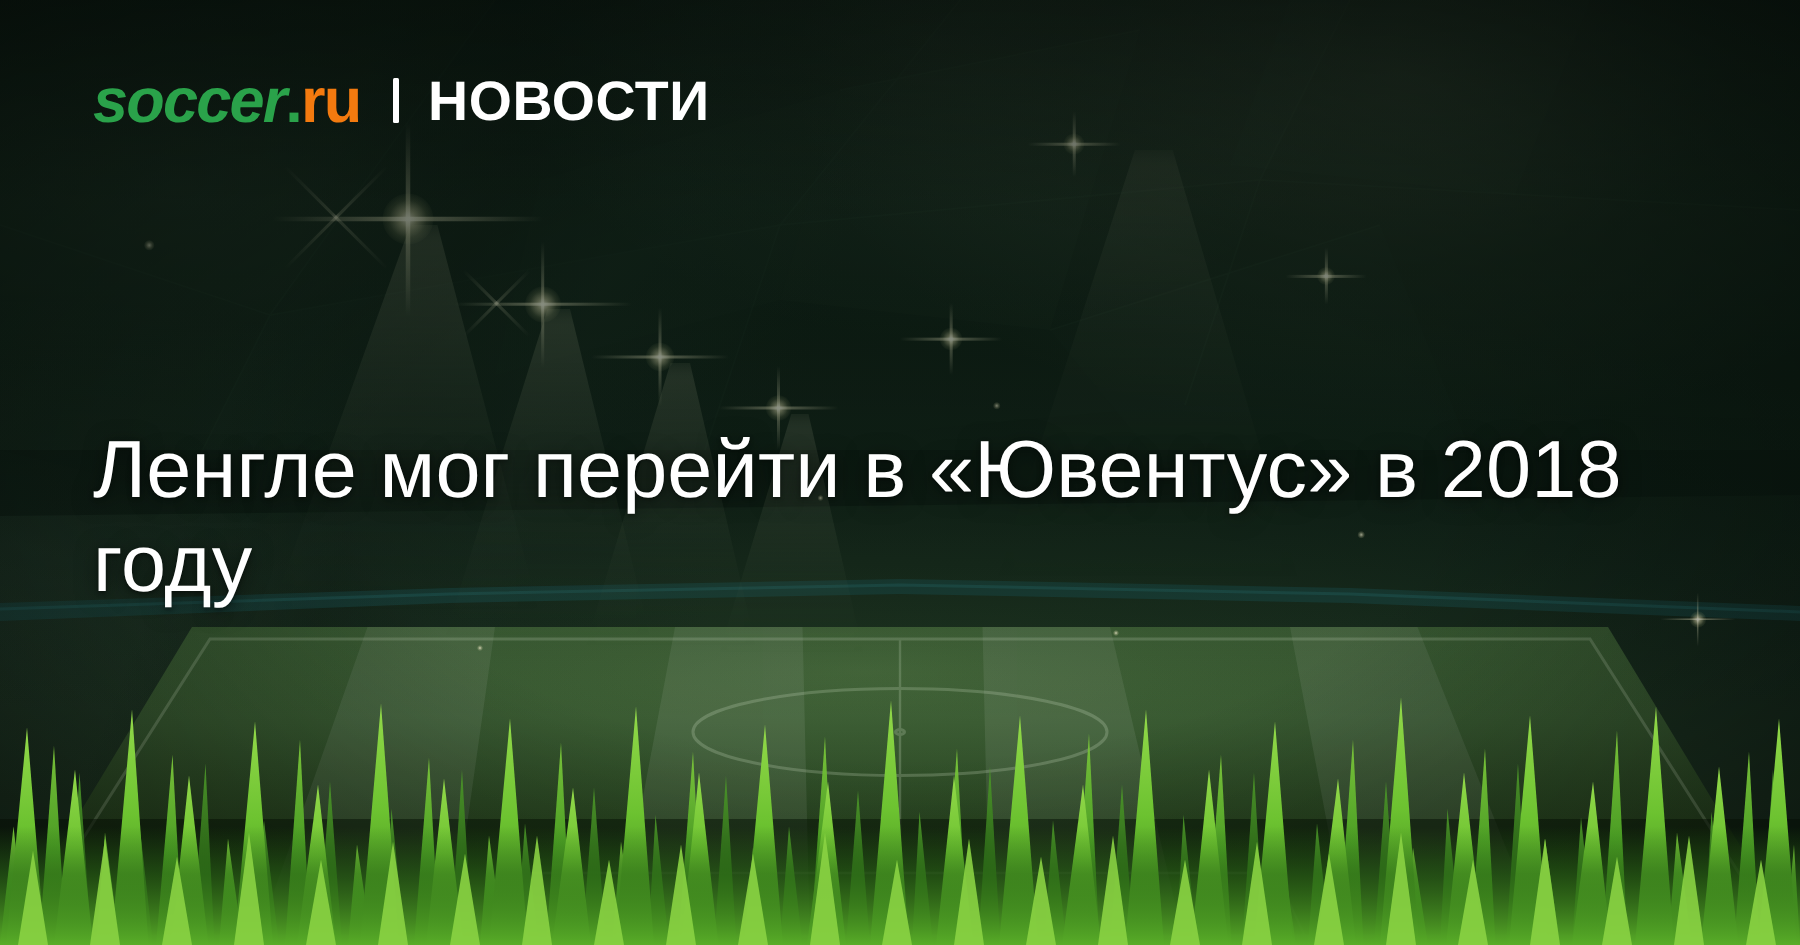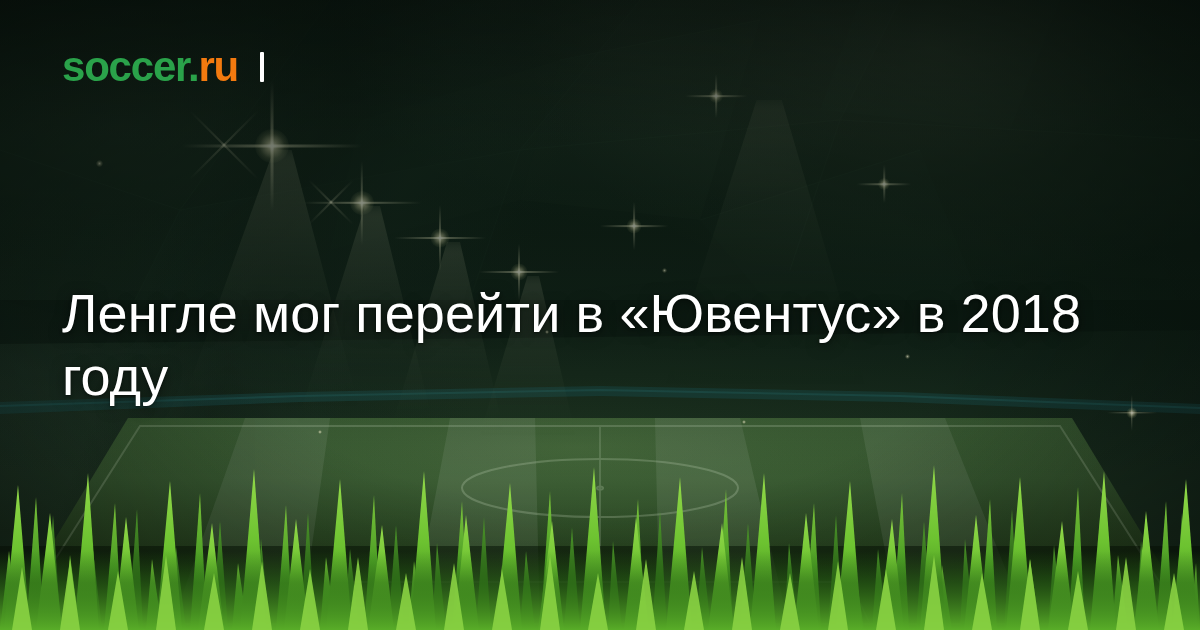--- a/index.html
+++ b/index.html
@@ -169,21 +169,21 @@
     display: flex;
     align-items: center;
     white-space: nowrap;
   }
   .wordmark {
     font-size: 42px;
     font-weight: 700;
     letter-spacing: -1.2px;
     line-height: 1;
   }
-  .wordmark .wm-soccer { color: #2aa24a; }
+  .wordmark .wm-soccer { color: #2aa24a; font-style: italic; }
   .wordmark .wm-dot    { color: #2aa24a; }
   .wordmark .wm-ru     { color: #f37a0f; }
 
   .brand-sep {
     display: inline-block;
     width: 4px;
     height: 30px;
     background: #ffffff;
     margin: 0 19px 0 22px;
     border-radius: 1px;
@@ -549,18 +549,19 @@
     </svg>
   </div>
 
   <div class="content">
 
     <div class="brandbar">
       <span class="wordmark">
         <span class="wm-soccer">soccer</span><span class="wm-dot">.</span><span class="wm-ru">ru</span>
       </span>
       <span class="brand-sep"></span>
+      <span class="section-label">НОВОСТИ</span>
     </div>
 
     <h1 class="headline">Ленгле мог перейти в «Ювентус» в 2018 году</h1>
 
   </div>
 </div>
 
 </body></html>

